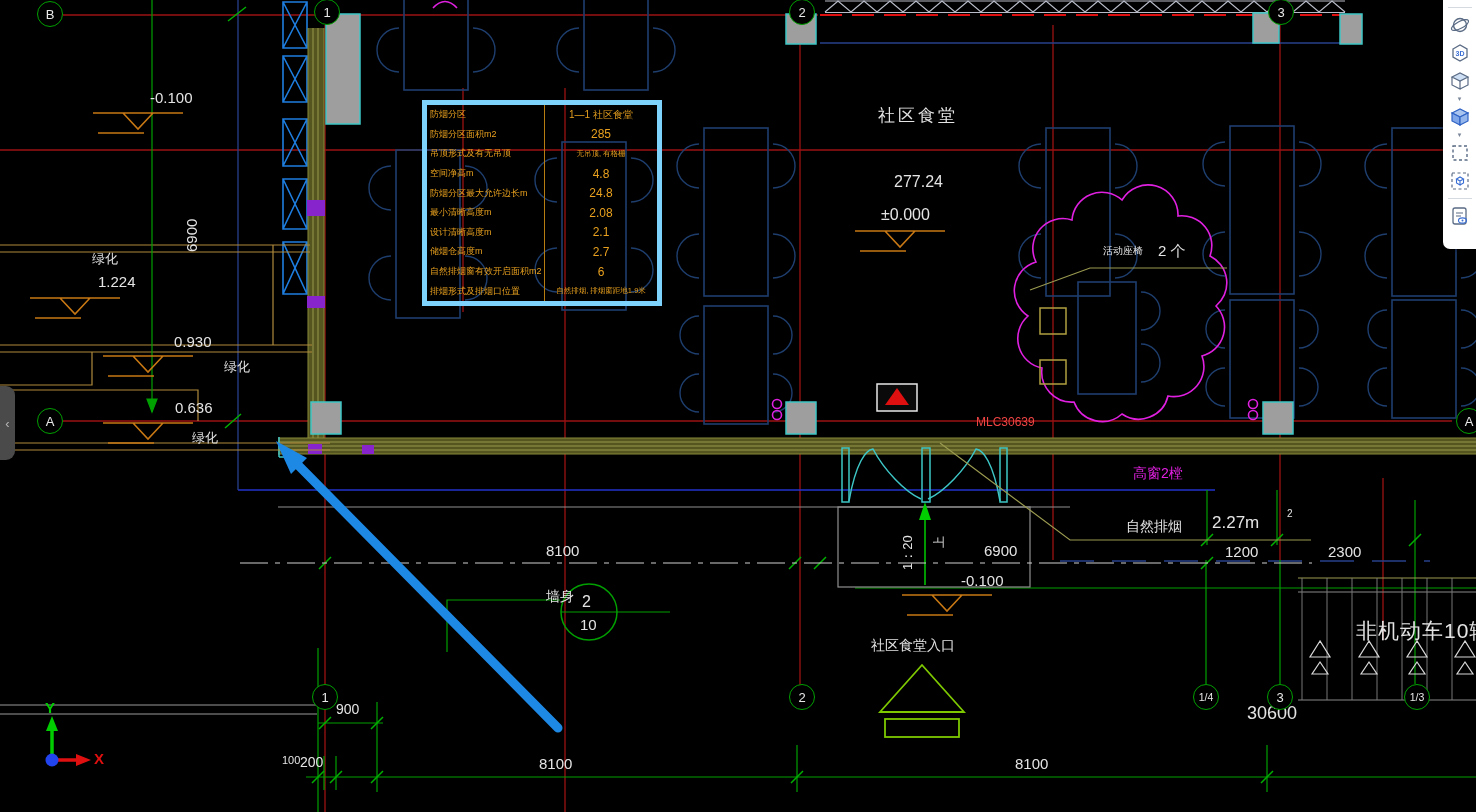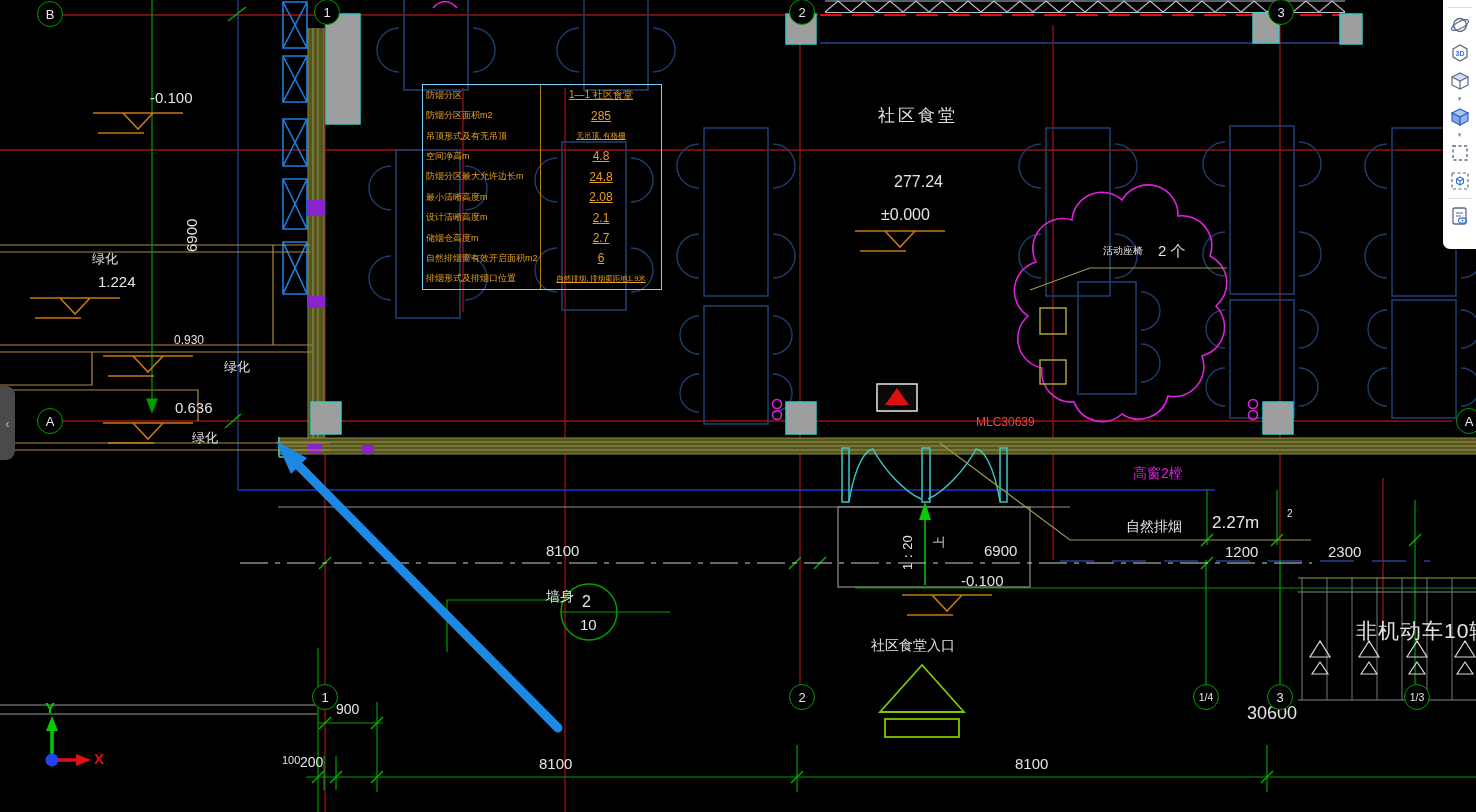--- a/index.html
+++ b/index.html
@@ -9,24 +9,24 @@
   .lbl{position:absolute;color:#e4e4e4;white-space:nowrap;line-height:1;}
   .yellow{color:#ef4444;}
   .magenta{color:#e020e0;}
   .greenl{color:#00d000;}
   .redl{color:#e01010;}
   .rot{transform:rotate(-90deg);transform-origin:0 0;}
   .bubble{position:absolute;width:26px;height:26px;border:1.5px solid #00a000;border-radius:50%;
           background:#000;color:#e8e8e8;font-size:13px;display:flex;align-items:center;justify-content:center;box-sizing:border-box;}
   .bubble.small{font-size:10.5px;}
   
-  .st-panel{position:absolute;left:422px;top:84px;width:240px;height:206px;border:1px solid #7dd3fc;box-sizing:border-box;display:flex;flex-direction:column;}
+  .st-panel{position:absolute;left:422px;top:100px;width:240px;height:206px;border:5px solid #7dd3fc;box-sizing:border-box;display:flex;flex-direction:column;}
   .st-row{display:flex;height:20.6px;align-items:center;}
   .st-label{width:118px;border-right:1px solid #b87d10;color:#e8a01e;font-size:9px;padding-left:3px;box-sizing:border-box;overflow:hidden;white-space:nowrap;align-self:stretch;display:flex;align-items:center;}
-  .st-value{flex:1;text-align:center;color:#e8a01e;font-size:12px;text-decoration:underline;}
+  .st-value{flex:1;text-align:center;color:#e8a01e;font-size:12px;}
   .st-row:nth-child(1) .st-value{font-size:10px;}
   .st-row:nth-child(3) .st-value{font-size:7.5px;}
   .st-row:nth-child(10) .st-value{font-size:7.5px;}
   
   .toolbar{position:absolute;right:0;top:0;width:33px;height:249px;background:#fff;border-radius:0 0 0 7px;
            display:flex;flex-direction:column;align-items:center;padding-top:4px;box-sizing:border-box;box-shadow:0 0 4px rgba(0,0,0,.6);}
   .tb-ic{width:26px;height:26px;display:flex;align-items:center;justify-content:center;margin:1px 0;cursor:pointer;}
   .tb-caret{width:26px;height:8px;display:flex;align-items:center;justify-content:center;color:#7a8699;font-size:7px;cursor:pointer;}
   .tb-div{width:24px;border-top:1px solid #d5d9e0;margin:3px 0;}
   
@@ -291,21 +291,21 @@
       </div>
 </div>
 
 <div class="lbl" style="left:878px;top:107px;font-size:17px;letter-spacing:3px;">社区食堂</div>
 <div class="lbl" style="left:894px;top:174px;font-size:16px;">277.24</div>
 <div class="lbl" style="left:881px;top:207px;font-size:16px;">±0.000</div>
 <div class="lbl" style="left:150px;top:90px;font-size:15px;">-0.100</div>
 <div class="lbl rot" style="left:184px;top:252px;font-size:15px;">6900</div>
 <div class="lbl" style="left:92px;top:252px;font-size:13px;">绿化</div>
 <div class="lbl" style="left:98px;top:274px;font-size:15px;">1.224</div>
-<div class="lbl" style="left:174px;top:334px;font-size:12px;">0.930</div>
+<div class="lbl" style="left:174px;top:334px;font-size:15px;">0.930</div>
 <div class="lbl" style="left:224px;top:360px;font-size:13px;">绿化</div>
 <div class="lbl" style="left:175px;top:400px;font-size:15px;">0.636</div>
 <div class="lbl" style="left:192px;top:431px;font-size:13px;">绿化</div>
 <div class="lbl" style="left:1091px;top:246px;font-size:10px;margin-left:12px;">活动座椅</div>
 <div class="lbl" style="left:1158px;top:243px;font-size:15px;">2 个</div>
 <div class="lbl yellow" style="left:976px;top:416px;font-size:12px;">MLC30639</div>
 <div class="lbl magenta" style="left:1133px;top:466px;font-size:14px;">高窗2樘</div>
 <div class="lbl" style="left:1126px;top:519px;font-size:14px;">自然排烟</div>
 <div class="lbl" style="left:1212px;top:514px;font-size:17px;">2.27m</div>
 <div class="sup" style="left:1287px;top:508px;">2</div>

